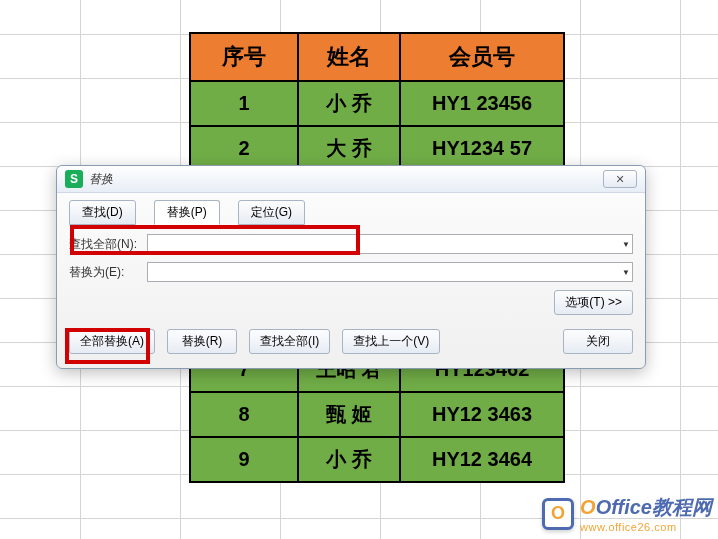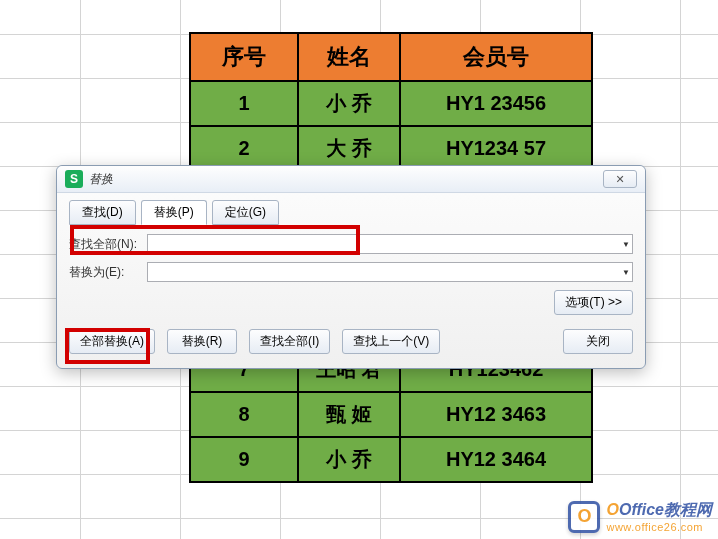--- a/index.html
+++ b/index.html
@@ -34,21 +34,21 @@
       text-align: center;
       font-weight: bold;
       font-size: 20px;
       padding: 8px 6px;
       height: 44px;
     }
     .data-table th { background: #ed7d31; color: #000; font-size: 22px; }
     .data-table td { background: #70ad47; color: #000; }
     .col-seq { width: 108px; }
     .col-name { width: 102px; }
-    .col-member { width: 192px; }
+    .col-member { width: 164px; }
     
     .dialog {
       position: absolute;
       left: 56px;
       top: 165px;
       width: 590px;
       background: linear-gradient(#fdfdfd, #f0f0f0);
       border: 1px solid #8a9cb2;
       border-radius: 6px;
       box-shadow: 0 4px 16px rgba(0,0,0,0.25);
@@ -80,21 +80,21 @@
       border: 1px solid #a8b4c4;
       border-radius: 3px;
       background: linear-gradient(#fdfdfe,#e6ecf4);
       display: flex;
       align-items: center;
       justify-content: center;
       font-size: 11px;
       color: #555;
     }
     .dialog-body { padding: 6px 12px 14px 12px; }
-    .tabs { display: flex; gap: 3px; margin-bottom: 10px; }
+    .tabs { display: flex; gap: 16px; margin-bottom: 10px; }
     .tab {
       padding: 3px 12px;
       font-size: 12px;
       border: 1px solid #a8b4c4;
       background: linear-gradient(#fdfdfe,#e6ecf4);
       border-radius: 3px 3px 0 0;
       margin-right: 2px;
       position: relative;
       top: 1px;
     }
@@ -162,21 +162,21 @@
     }
     .wm-badge {
       width: 32px; height: 32px;
       border: 3px solid #3b5aa8;
       border-radius: 6px;
       background: #fff;
       display:flex; align-items:center; justify-content:center;
       color:#f39a1e; font-weight:bold; font-size:18px;
       box-shadow: 0 2px 4px rgba(0,0,0,0.2);
     }
-    .wm-text .line1 { color:#3b5aa8; font-weight:bold; font-style:italic; font-size:16px;text-align:center; }
+    .wm-text .line1 { color:#3b5aa8; font-weight:bold; font-style:italic; font-size:20px;text-align:center; }
     .wm-text .line1 .o { color:#f39a1e; }
     .wm-text .line2 { color:#f39a1e; font-size:11px; letter-spacing:0.5px; }
   </style>
 </head>
 <body>
 
 <div class="grid-bg"></div>
 
 <table class="data-table">
   <thead>

